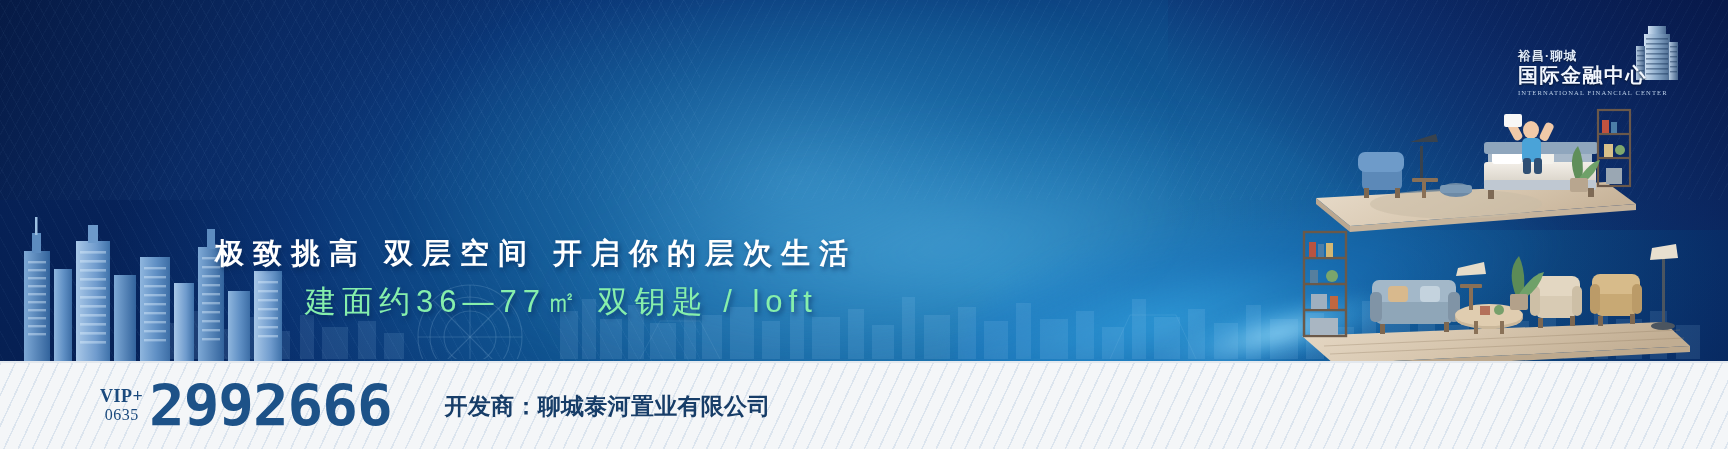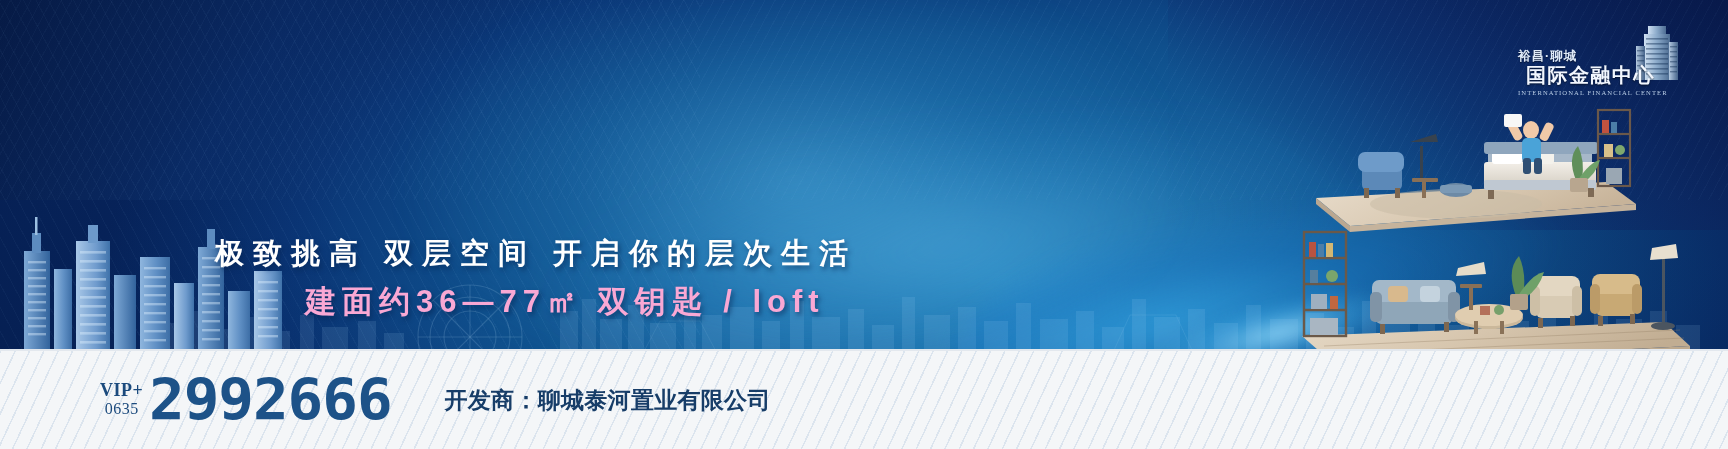--- a/index.html
+++ b/index.html
@@ -98,21 +98,21 @@
     color:#eaf3ff;
     text-align:left;
     padding-left:4px;
   }
   .logo-l1 {
     font-size:12.5px; letter-spacing:1px; font-weight:700;
     color:#dfeaf8; line-height:1.2; text-shadow:0 1px 1px rgba(0,0,0,.5);
   }
   .logo-l2 {
     font-size:20px; font-weight:800; letter-spacing:1.5px;
-    color:#f2f7ff; line-height:1.15; text-shadow:0 1px 2px rgba(0,0,0,.55);margin-left:8px;
+    color:#f2f7ff; line-height:1.15; text-shadow:0 1px 2px rgba(0,0,0,.55);
   }
   .logo-l3 {
     font-size:6.6px; letter-spacing:1.1px; color:#b9cde6;
     font-family:"Liberation Serif", serif; margin-top:2px;
   }
 
   
   .headline {
     position:absolute; left:100px; top:66px;
     font-family:"DejaVu Serif", serif;
@@ -130,39 +130,39 @@
 
   
   .sub1 {
     position:absolute; left:215px; top:234px;
     font-size:29px; font-weight:700; color:#ffffff;
     letter-spacing:9px; white-space:nowrap;
     text-shadow:2px 3px 5px rgba(5,35,80,.60);
   }
   .sub2 {
     position:absolute; left:305px; top:281px;
-    font-size:31px; font-weight:700; color:#f9a8d4;
+    font-size:31px; font-weight:400; color:#86efac;
     letter-spacing:6px; white-space:nowrap;
     text-shadow:2px 3px 5px rgba(5,35,80,.60);
   }
 
   
   .photo-top {
     position:absolute; right:92px; top:86px;
     width:330px; height:150px;
   }
   .photo-bot {
     position:absolute; right:34px; top:218px;
     width:410px; height:155px;
   }
   .photo-top svg, .photo-bot svg { display:block; width:100%; height:100%; }
 
   
   .infobar {
-    position:absolute; left:0; bottom:0; width:1728px; height:100px;
+    position:absolute; left:0; bottom:0; width:1728px; height:88px;
     background:#f4f6f8;
     background-image:repeating-linear-gradient(115deg, rgba(180,200,222,0.38) 0px, rgba(180,200,222,0.38) 1.5px, rgba(0,0,0,0) 1.5px, rgba(0,0,0,0) 13px);
     border-top:2px solid #e3e8ee;
     display:flex; align-items:center;
   }
   .vip-block {
     display:flex; align-items:center;
     margin-left:100px;
   }
   .vip-label {

